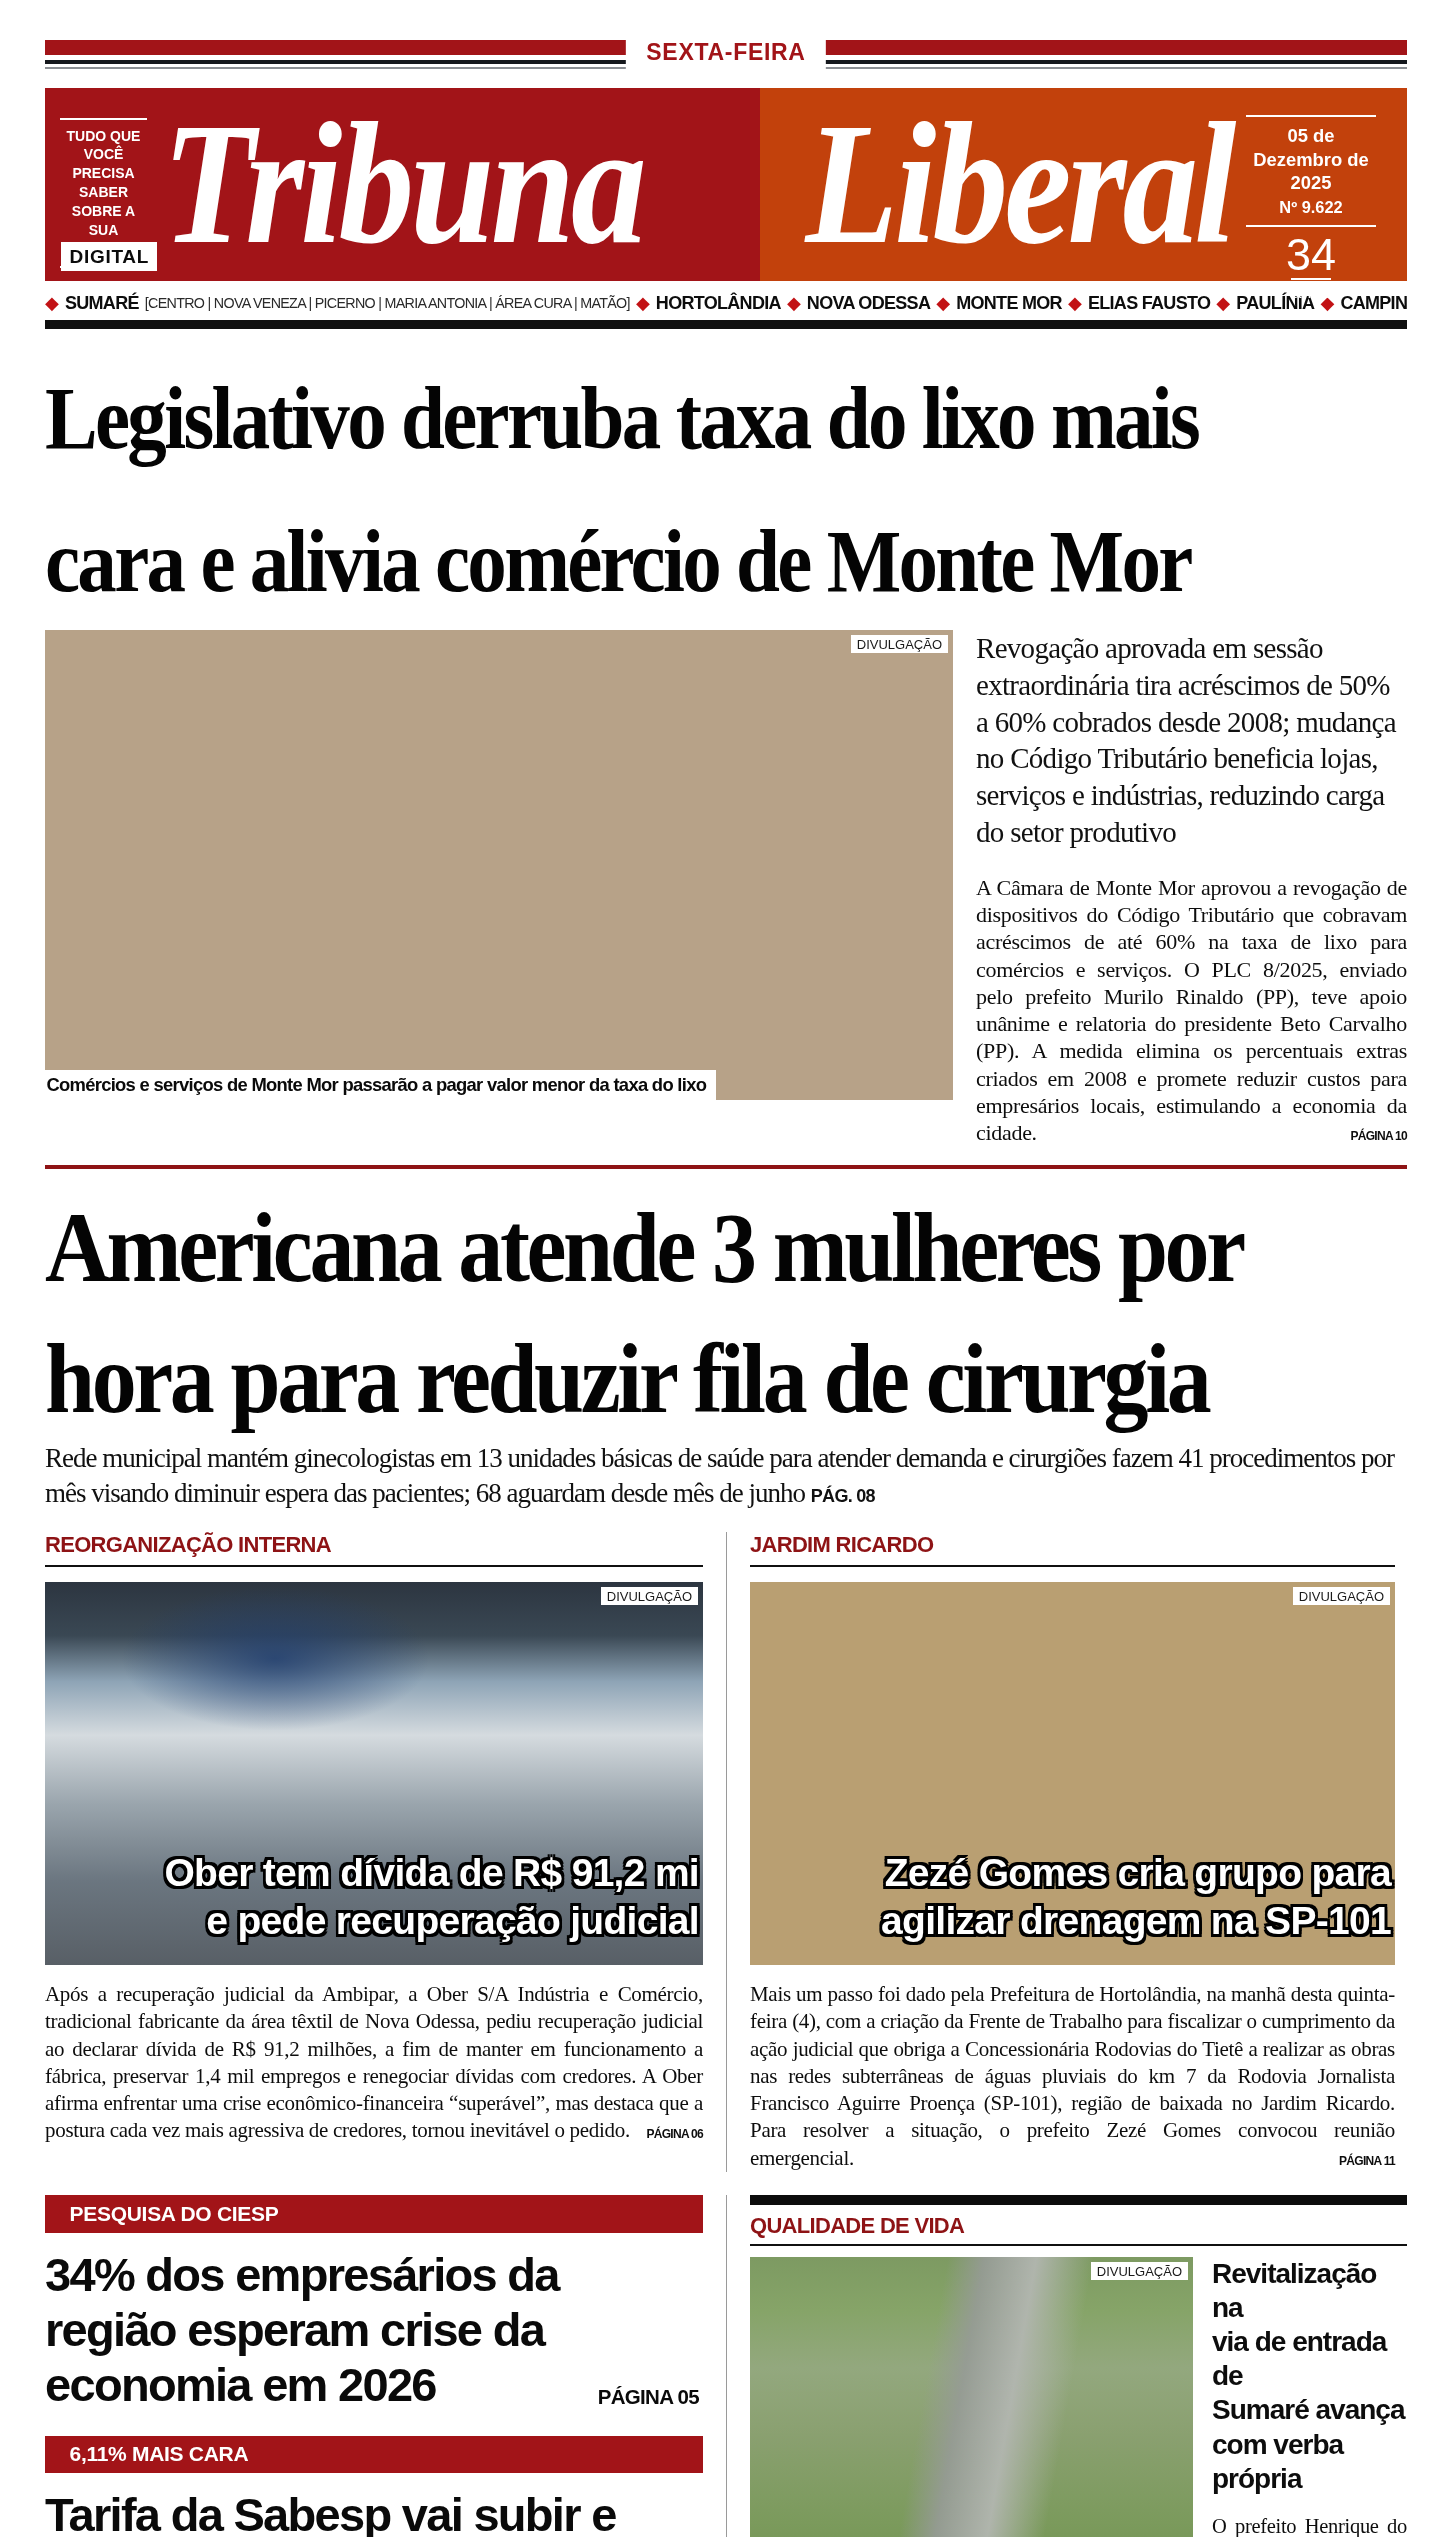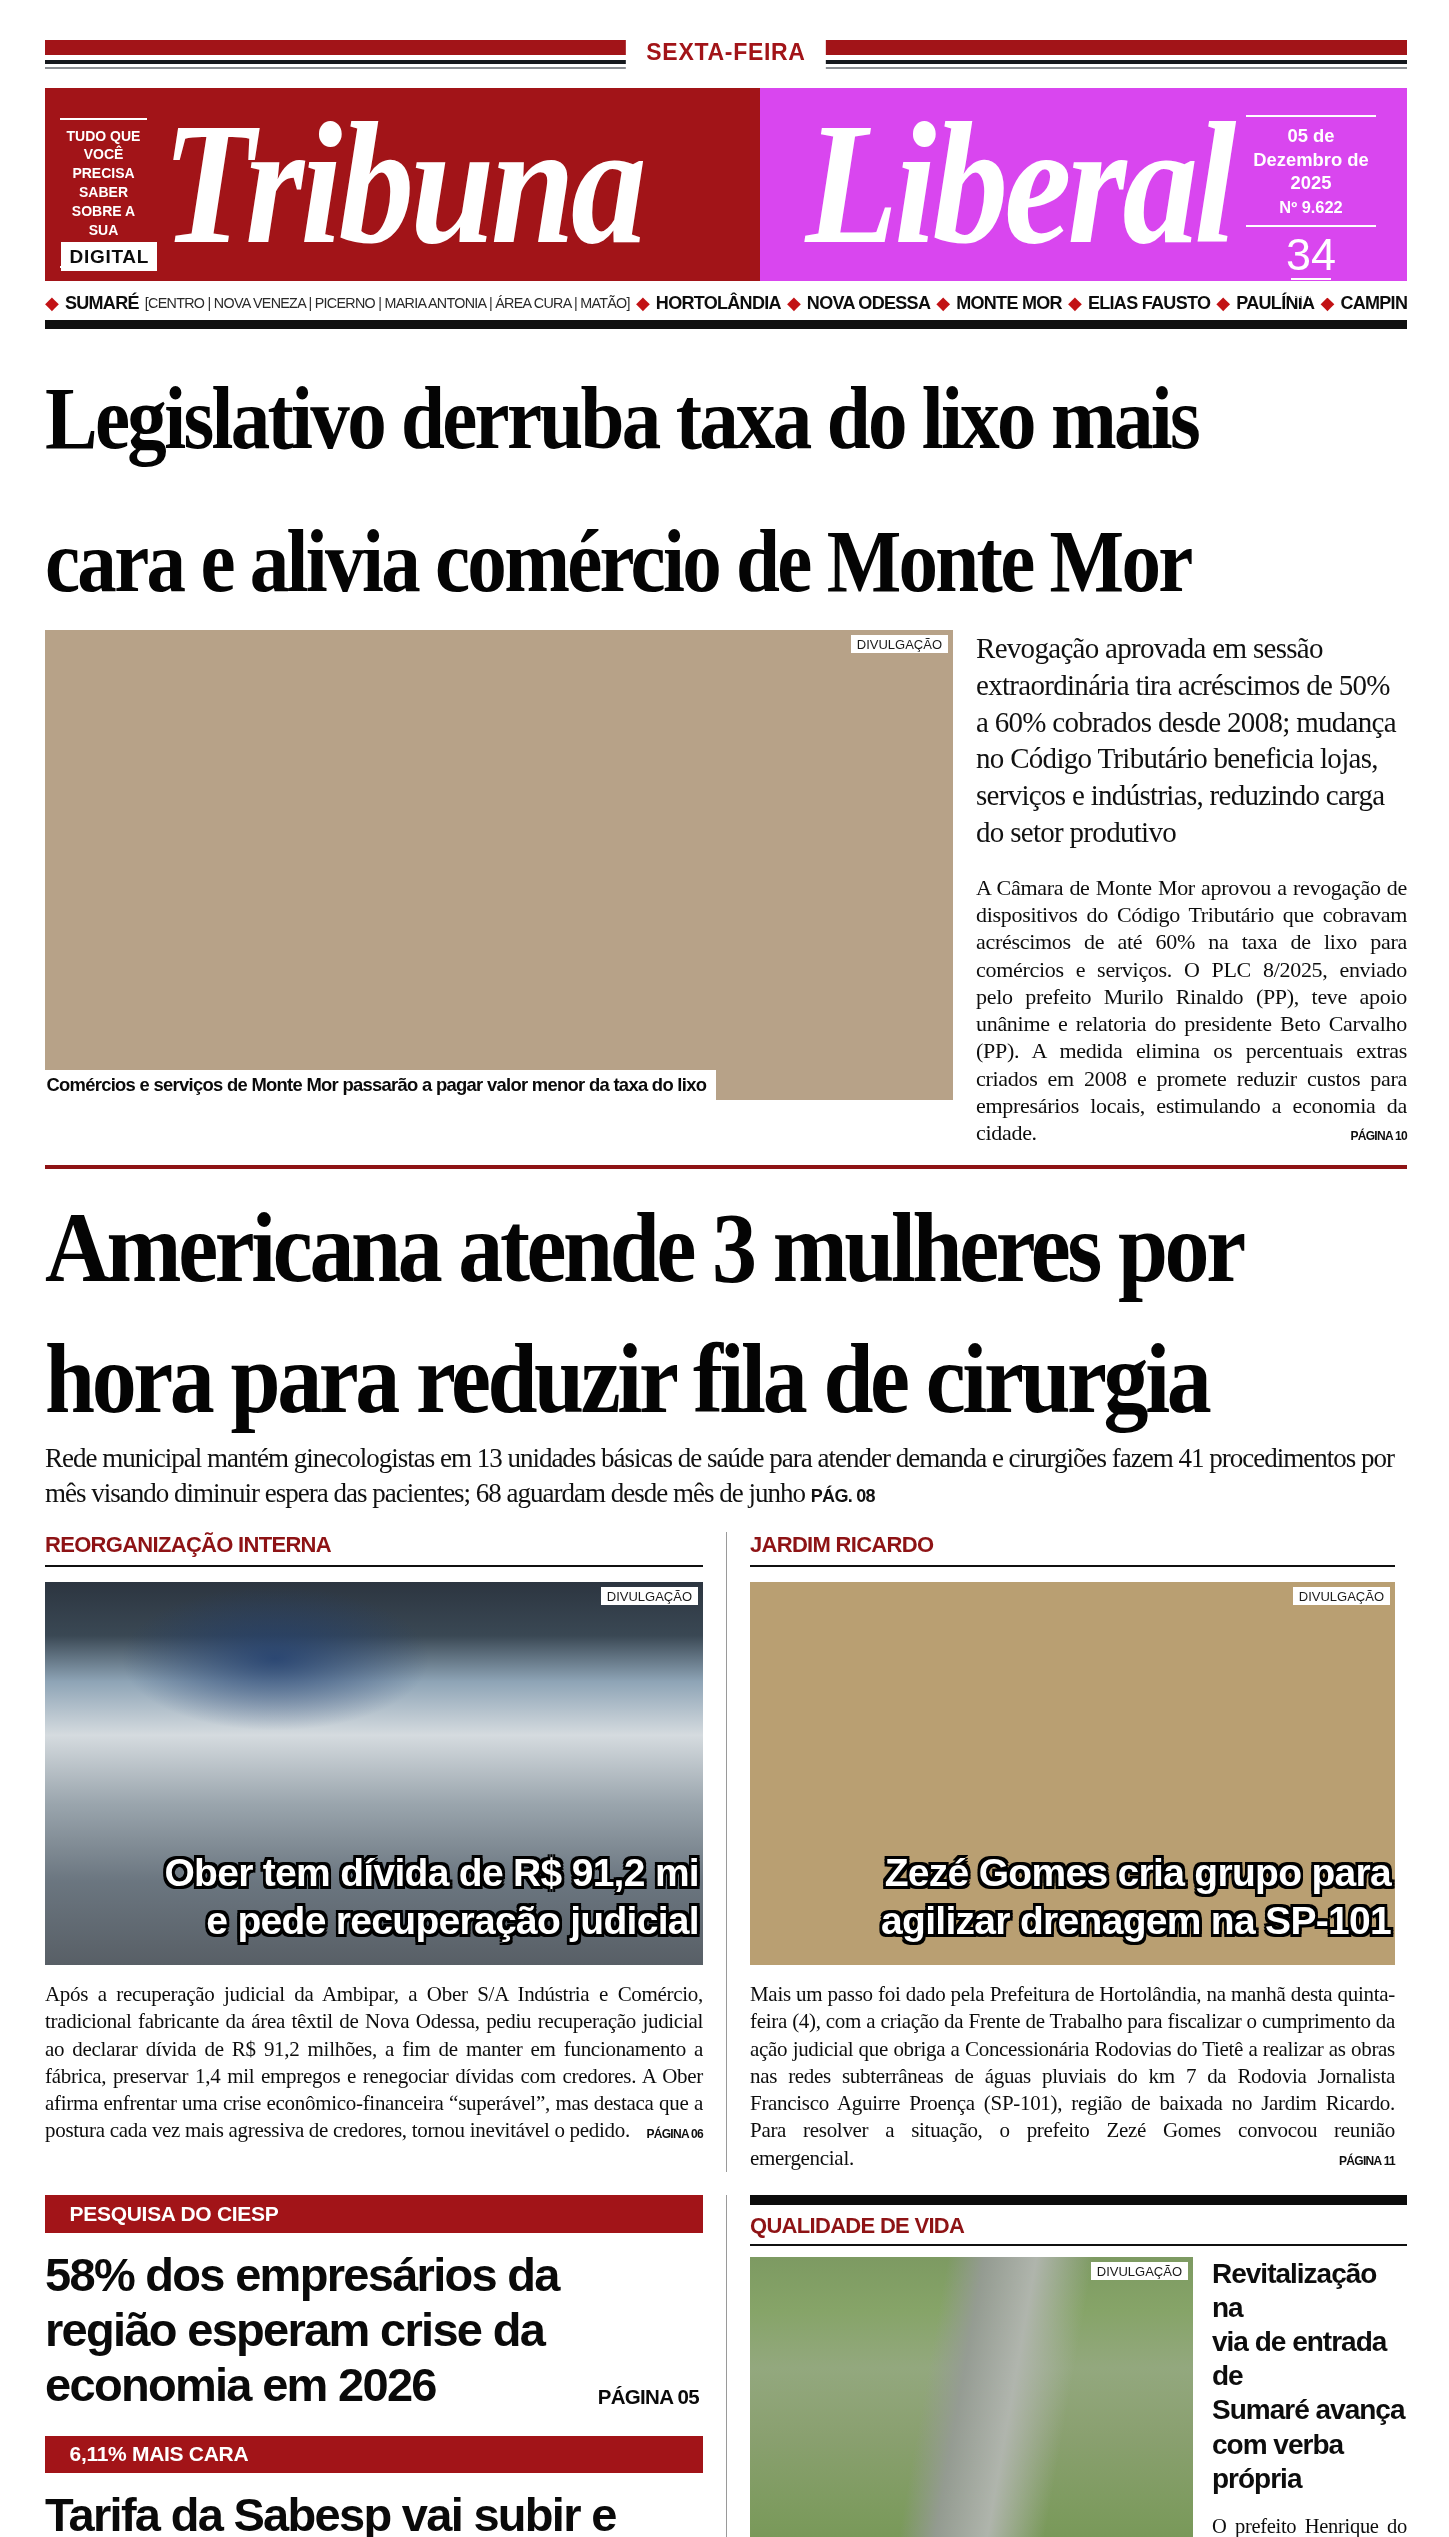--- a/index.html
+++ b/index.html
@@ -17,21 +17,21 @@
   .topbar .band-red{height:15px;background:var(--red);}
   .topbar .band-dark{height:4.1px;background:#15181d;margin-top:4.8px;}
   .topbar .band-grey{height:2px;background:#8b8f94;margin-top:2.7px;}
   .weekday-label{position:absolute;top:-5.5px;left:50%;transform:translateX(-50%);
     background:#fff;padding:4.1px 20.5px;color:var(--red);font-weight:bold;font-size:23px;
     letter-spacing:0.7px;white-space:nowrap;}
 
   
   .masthead{display:flex;height:193px;margin-bottom:6.8px;}
   .mh-red{position:relative;flex:0 0 52.5%;background:var(--red);display:flex;align-items:center;}
-  .mh-black{position:relative;flex:1 1 auto;background:#d946ef;display:flex;align-items:center;}
+  .mh-black{position:relative;flex:1 1 auto;background:#c2410c;display:flex;align-items:center;}
   .tagline-box{position:absolute;left:15px;top:30px;width:87px;text-align:center;color:#fff;
     font-weight:bold;font-size:14px;line-height:1.35;border-top:2px solid #fff;border-bottom:2px solid #fff;
     padding:6.8px 1.4px;}
   .digital-box{position:absolute;left:16.4px;bottom:9.6px;background:#fff;color:#0c0c0c;
     font-weight:bold;font-size:19px;padding:3.4px 8.2px;letter-spacing:0.7px;}
   .brand{flex:1;text-align:center;color:#fff;font-family:"Liberation Serif",serif;
     font-weight:bold;font-style:italic;font-size:161px;line-height:1;
     transform:scale(.94,1.08);letter-spacing:-4.1px;}
   .mh-black .brand{padding-right:137px;}
   .date-block{position:absolute;right:31px;top:27px;width:130px;text-align:center;color:#fff;}
@@ -234,21 +234,21 @@
         <span>Mais um passo foi dado pela Prefeitura de Hortolândia, na manhã desta quinta-feira (4), com a criação da Frente de Trabalho para fiscalizar o cumprimento da ação judicial que obriga a Concessionária Rodovias do Tietê a realizar as obras nas redes subterrâneas de águas pluviais do km 7 da Rodovia Jornalista Francisco Aguirre Proença (SP-101), região de baixada no Jardim Ricardo. Para resolver a situação, o prefeito Zezé Gomes convocou reunião emergencial.</span>
         <span class="pageref pageref-abs">PÁGINA 11</span>
       </p>
     </div>
   </div>
 
   <div class="bottom-grid">
     <div class="bot-left">
       <div class="redbar">PESQUISA DO CIESP</div>
       <div class="sans-headline">
-        <span>58% dos empresários da</span>
+        <span>34% dos empresários da</span>
         <span>região esperam crise da</span>
         <span>economia em 2026</span>
         <span class="pageref">PÁGINA 05</span>
       </div>
       <div class="redbar">6,11% MAIS CARA</div>
       <div class="sans-headline">
         <span>Tarifa da Sabesp vai subir e</span>
         <span>atinge cidades da região</span>
 
       </div>

